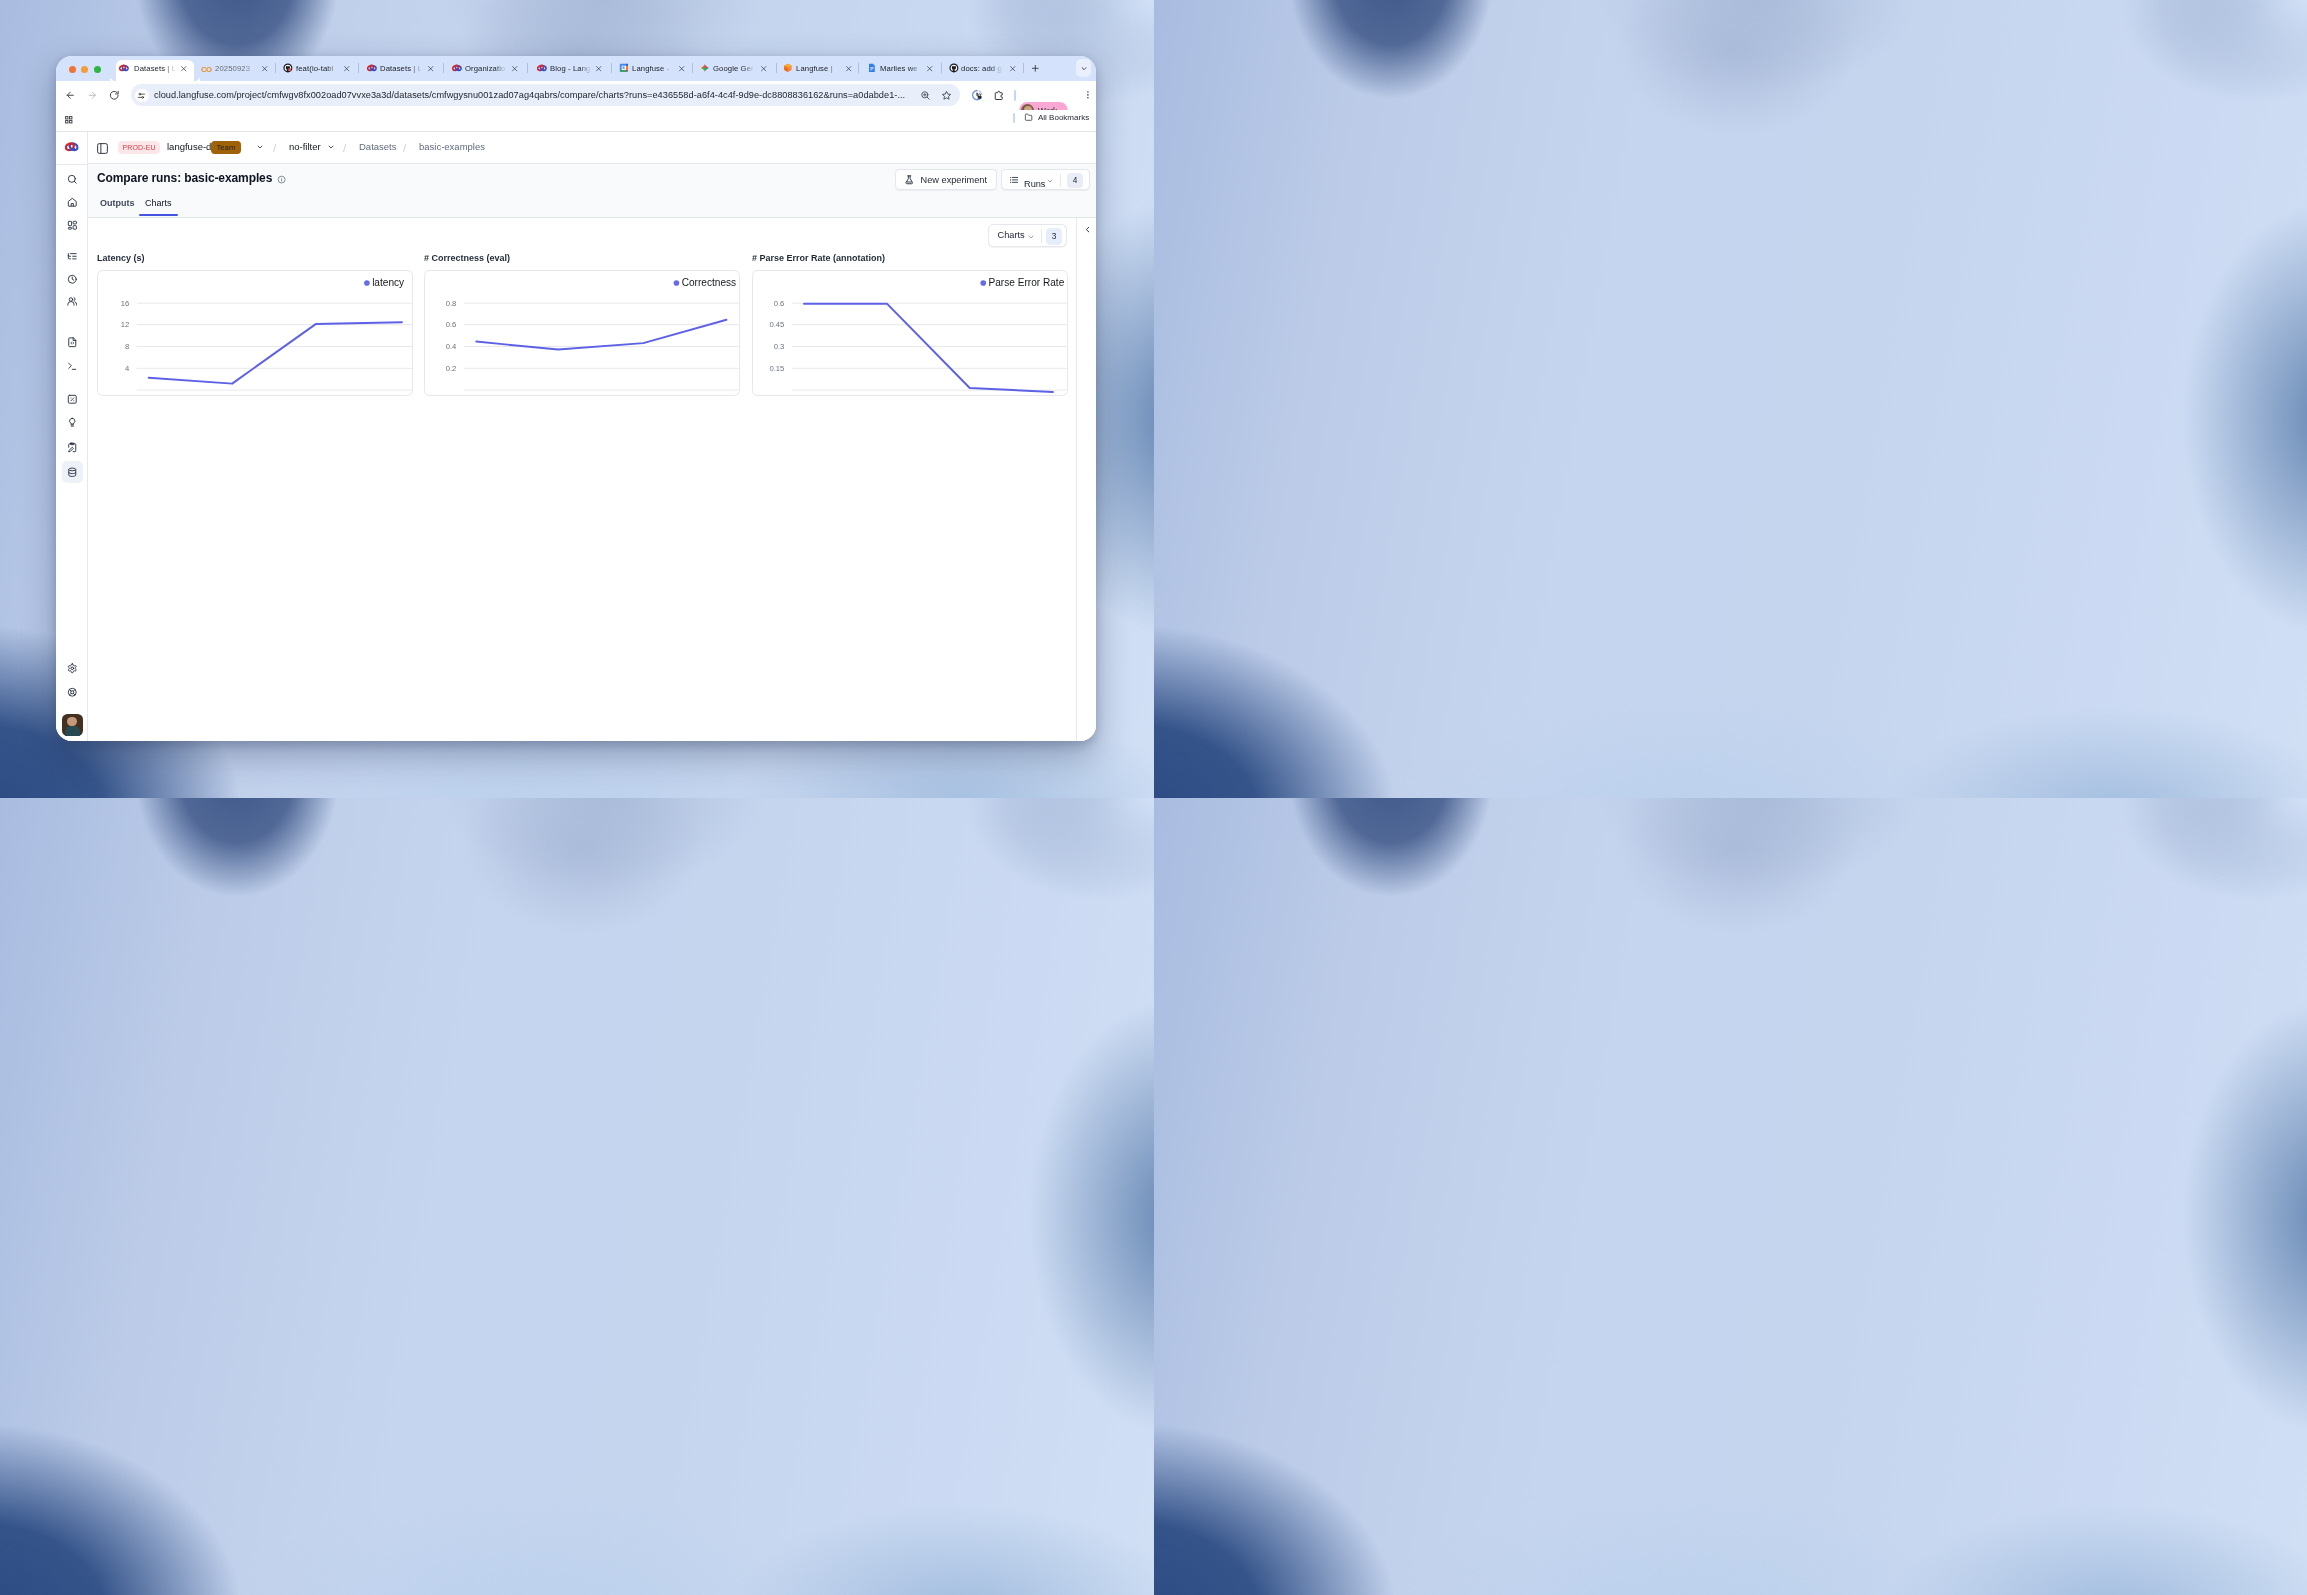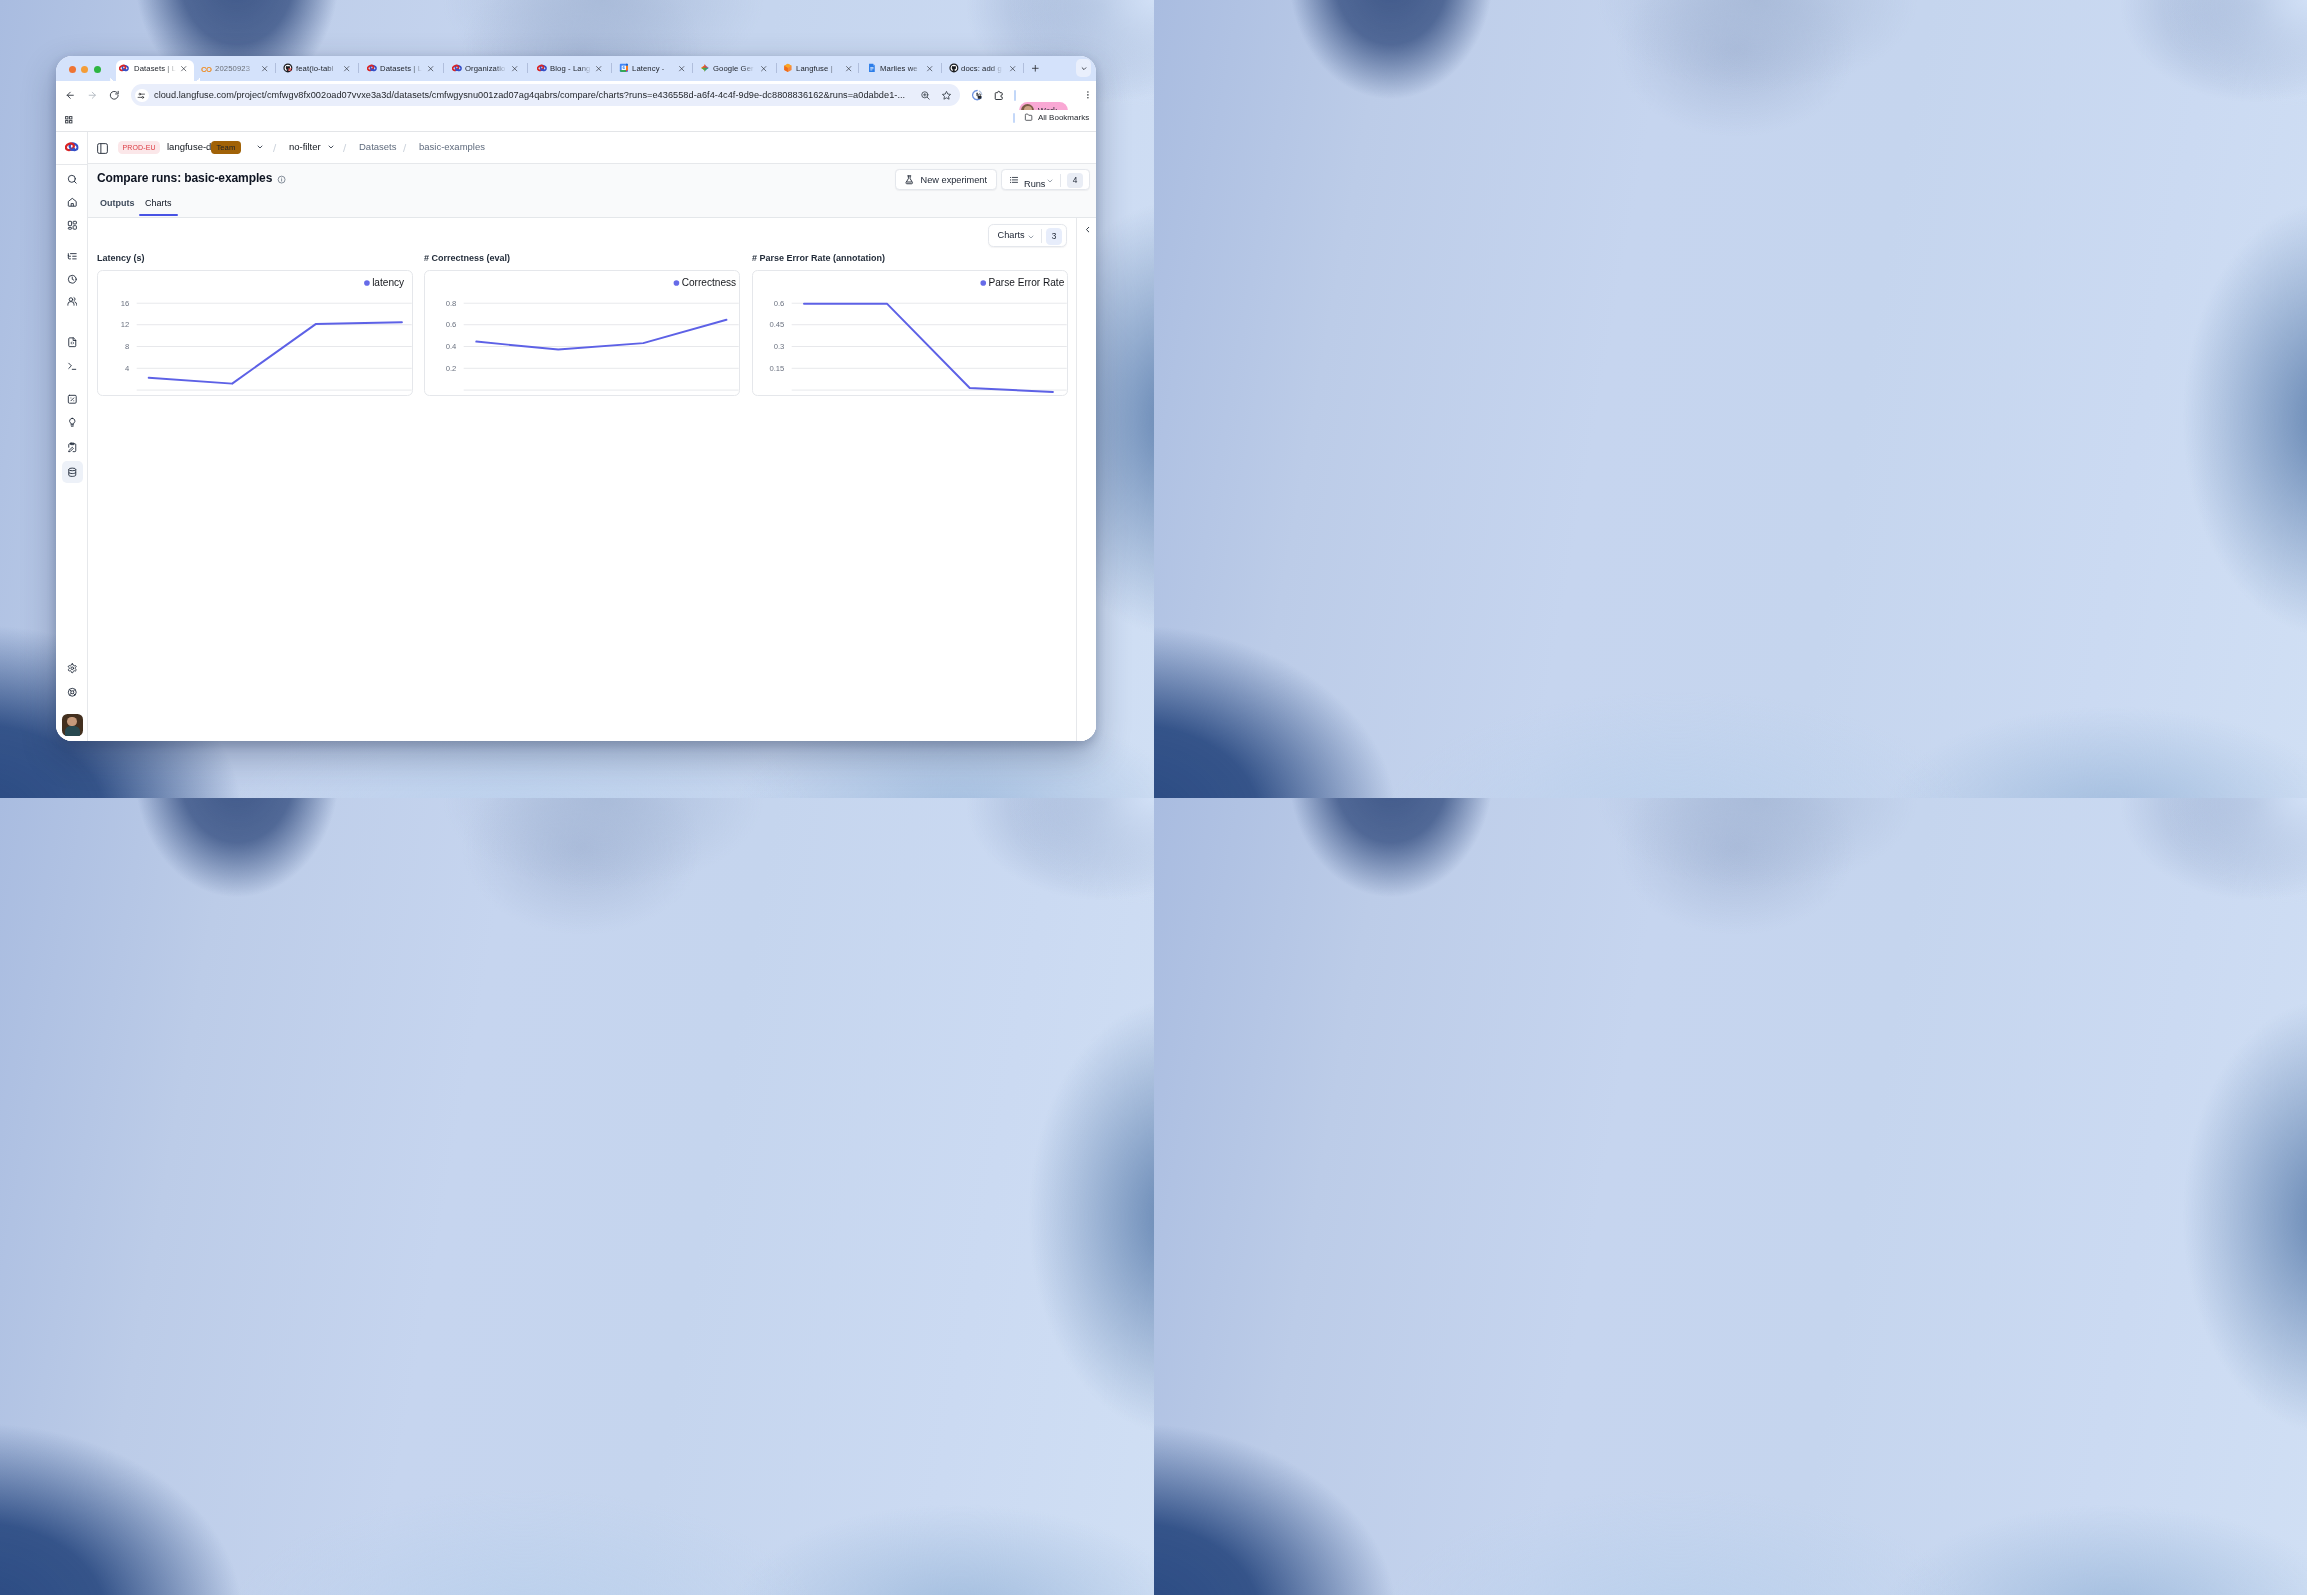--- a/index.html
+++ b/index.html
@@ -125,21 +125,21 @@
 
     <svg class="tfav" style="left:563px" viewBox="0 0 24 24">
         <rect x="2" y="2" width="20" height="20" rx="2" fill="#4285f4"></rect>
         <path d="M17 2h3a2 2 0 0 1 2 2v3h-5z" fill="#1967d2"></path>
         <path d="M17 7h5v10h-5z" fill="#fa7b17"></path>
         <path d="M2 17h15v5H7a5 5 0 0 1-5-5z" fill="#34a853"></path>
         <path d="M17 17h5l-5 5z" fill="#ea4335"></path>
         <rect x="6.5" y="6.5" width="10.5" height="10.5" fill="#fff"></rect>
         <text x="11.7" y="15.6" font-size="10.5" font-weight="700" fill="#1a73e8" text-anchor="middle" font-family="Liberation Sans">6</text>
       </svg>
-    <div class="tabtxt fade" style="left:576px;width:43px">Latency -</div>
+    <div class="tabtxt fade" style="left:576px;width:43px">Langfuse -</div>
     <svg class="tabx" style="left:622px" viewBox="0 0 24 24" fill="none" stroke="#30343b" stroke-width="2.2" stroke-linecap="round">
         <path d="M5 5l14 14M19 5L5 19"></path>
       </svg>
     <div class="tabsep" style="left:636px"></div>
 
     <svg class="tfav" style="left:644px" viewBox="0 0 24 24">
         <path d="M12 2c.4 4 2 5.6 10 10-8 4.4-9.6 6-10 10z" fill="#4285f4"></path>
         <path d="M12 2c-.4 4-2 5.6-10 10 8 4.4 9.6 6 10 10z" fill="#f9ab00"></path>
         <path d="M12 2c.3 3.8 1.6 5.4 8.5 9.2L12 13 3.5 11.2C10.4 7.4 11.7 5.8 12 2z" fill="#ea4335" opacity=".85"></path>
         <path d="M12 22c-.3-3.8-1.6-5.4-8.5-9.2L12 11l8.5 1.8C13.6 16.6 12.3 18.2 12 22z" fill="#34a853" opacity=".85"></path>

